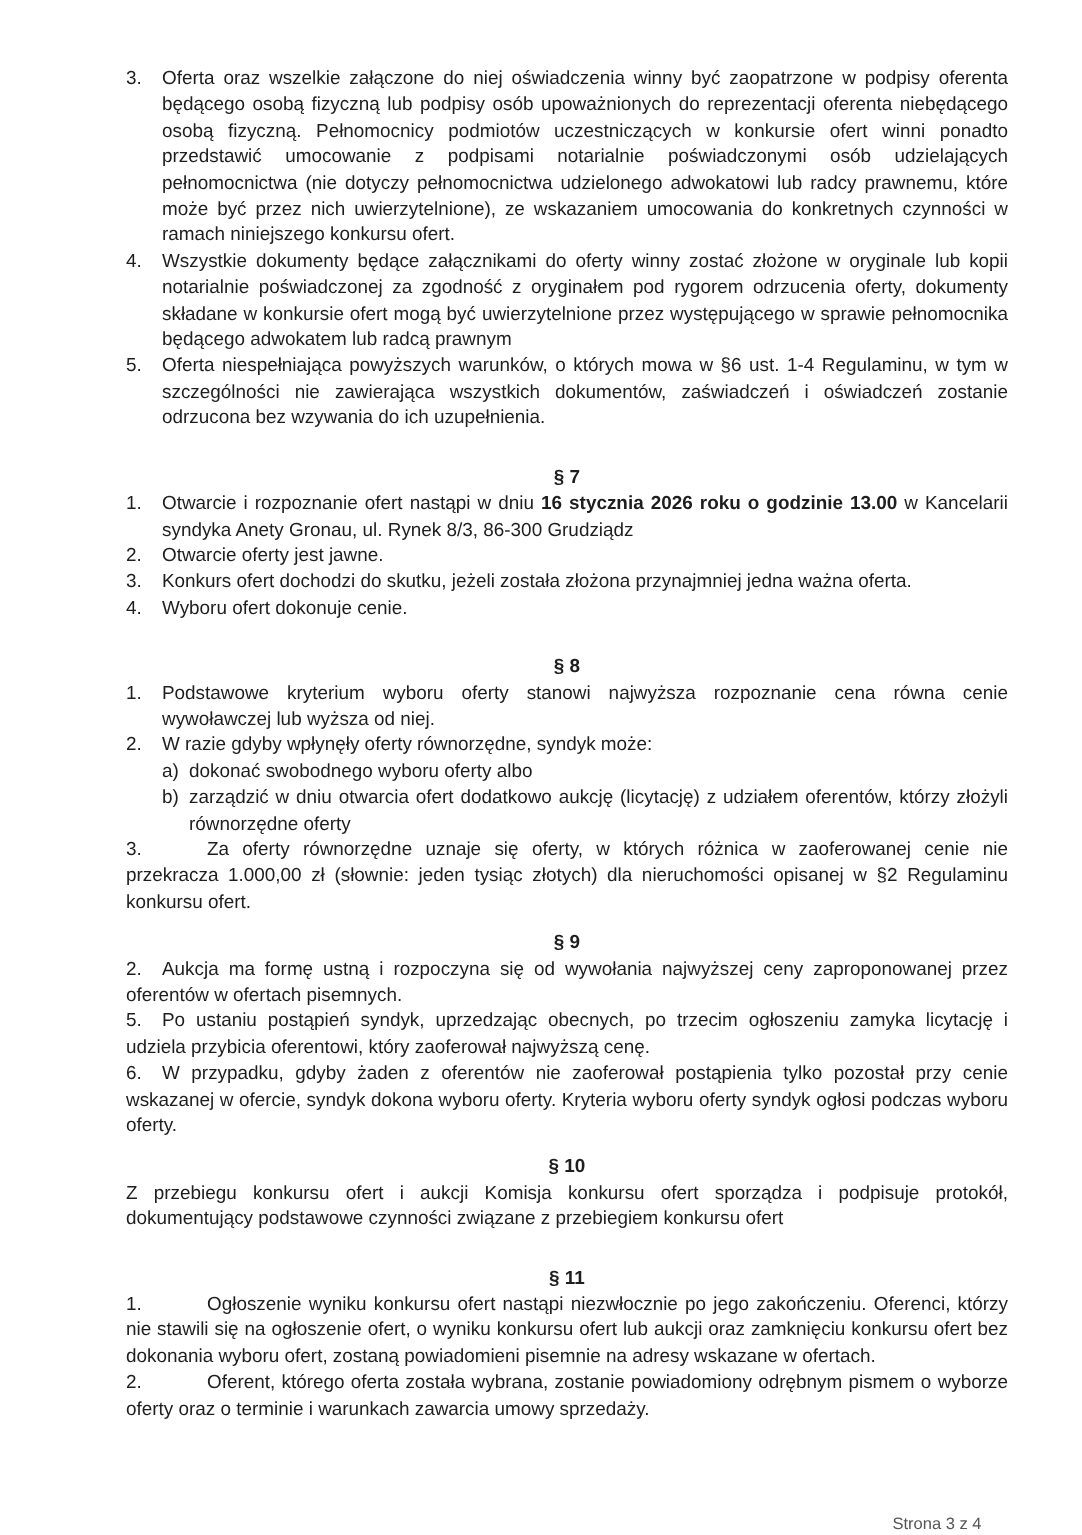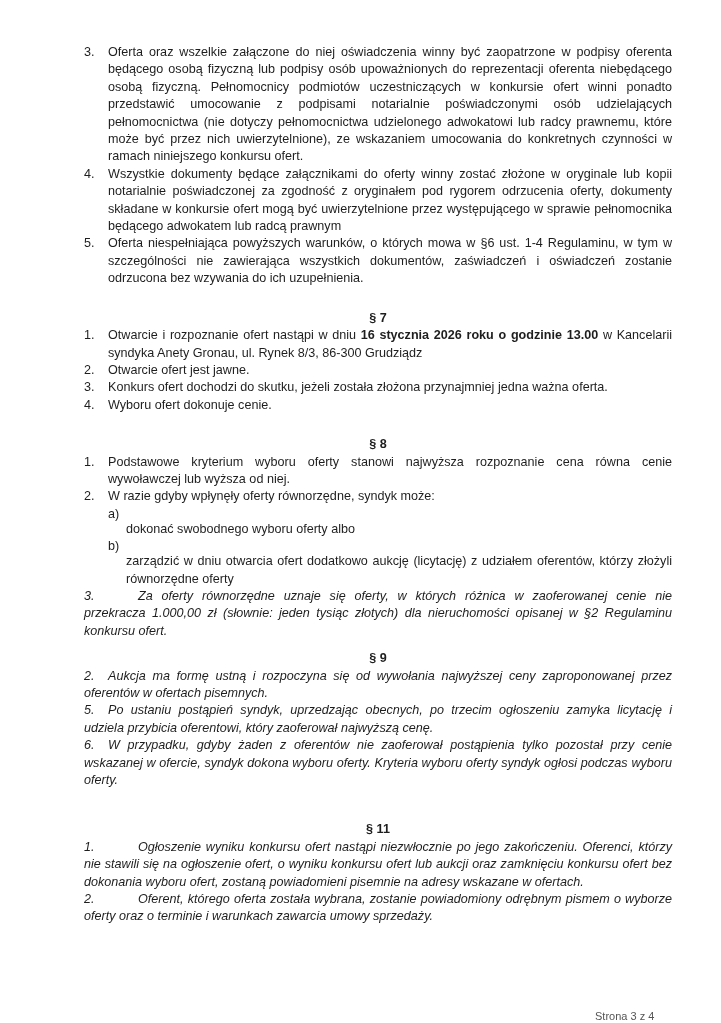--- a/index.html
+++ b/index.html
@@ -9,22 +9,22 @@
     color:#1e1e1e;
     font-size:12.6px;
     line-height:17.4px;
   }
   .page { position:absolute; left:84px; top:44px; width:588px; }
   .item { display:flex; text-align:justify; }
   .item .num { width:24px; flex:0 0 24px; }
   .item .txt { flex:1; text-align:justify; text-align-last:left; }
   .sub { display:flex; margin-left:24px; }
   .sub .num { width:18px; flex:0 0 18px; }
-  .sub .txt { flex:1; text-align:justify; text-align-last:left;margin-top:15px; }
-  .para { text-align:justify; text-align-last:left;font-style:italic; }
+  .sub .txt { flex:1; text-align:justify; text-align-last:left; }
+  .para { text-align:justify; text-align-last:left; }
   .para .lead { display:inline-block; width:24px; }
   .para .lead-wide { display:inline-block; width:54px; }
   .heading { text-align:center; font-weight:bold; margin:0; }
   .gap-s { height:10px; }
   .gap-l { height:22px; }
   b { font-weight:bold;margin-top:47px; }
   .footer { position:absolute; left:595px; top:1008px; font-size:11px; color:#555; }
 </style>
 </head>
 <body>
@@ -49,21 +49,21 @@
   <div class="gap-l"></div>
 
   <div>
     <p class="heading">§ 7</p>
     <div class="item">
       <span class="num">1.</span>
       <span class="txt"><span>Otwarcie i rozpoznanie ofert nastąpi w dniu </span><b>16 stycznia 2026 roku o godzinie 13.00</b><span> w Kancelarii syndyka Anety Gronau, ul. Rynek 8/3, 86-300 Grudziądz</span></span>
     </div>
     <div class="item">
       <span class="num">2.</span>
-      <span class="txt">Otwarcie ofert jest jawne.</span>
+      <span class="txt">Otwarcie oferty jest jawne.</span>
     </div>
     <div class="item">
       <span class="num">3.</span>
       <span class="txt">Konkurs ofert dochodzi do skutku, jeżeli została złożona przynajmniej jedna ważna oferta.</span>
     </div>
     <div class="item">
       <span class="num">4.</span>
       <span class="txt">Wyboru ofert dokonuje cenie.</span>
     </div>
   </div>
@@ -95,20 +95,24 @@
 
   <div>
     <p class="heading">§ 9</p>
     <div class="para"><span class="lead">2.</span><span>Aukcja ma formę ustną i rozpoczyna się od wywołania najwyższej ceny zaproponowanej przez oferentów w ofertach pisemnych.</span></div>
     <div class="para"><span class="lead">5.</span><span>Po ustaniu postąpień syndyk, uprzedzając obecnych, po trzecim ogłoszeniu zamyka licytację i udziela przybicia oferentowi, który zaoferował najwyższą cenę.</span></div>
     <div class="para"><span class="lead">6.</span><span>W przypadku, gdyby żaden z oferentów nie zaoferował postąpienia tylko pozostał przy cenie wskazanej w ofercie, syndyk dokona wyboru oferty. Kryteria wyboru oferty syndyk ogłosi podczas wyboru oferty.</span></div>
   </div>
 
   <div class="gap-s"></div>
 
+  <div>
+    <p class="heading">§ 10</p>
+    <div class="para">Z przebiegu konkursu ofert i aukcji Komisja konkursu ofert sporządza i podpisuje protokół, dokumentujący podstawowe czynności związane z przebiegiem konkursu ofert</div>
+  </div>
 
   <div class="gap-l"></div>
 
   <div>
     <p class="heading">§ 11</p>
     <div class="para"><span class="lead-wide">1.</span><span>Ogłoszenie wyniku konkursu ofert nastąpi niezwłocznie po jego zakończeniu. Oferenci, którzy nie stawili się na ogłoszenie ofert, o wyniku konkursu ofert lub aukcji oraz zamknięciu konkursu ofert bez dokonania wyboru ofert, zostaną powiadomieni pisemnie na adresy wskazane w ofertach.</span></div>
     <div class="para"><span class="lead-wide">2.</span><span>Oferent, którego oferta została wybrana, zostanie powiadomiony odrębnym pismem o wyborze oferty oraz o terminie i warunkach zawarcia umowy sprzedaży.</span></div>
   </div>
 
 </div>

